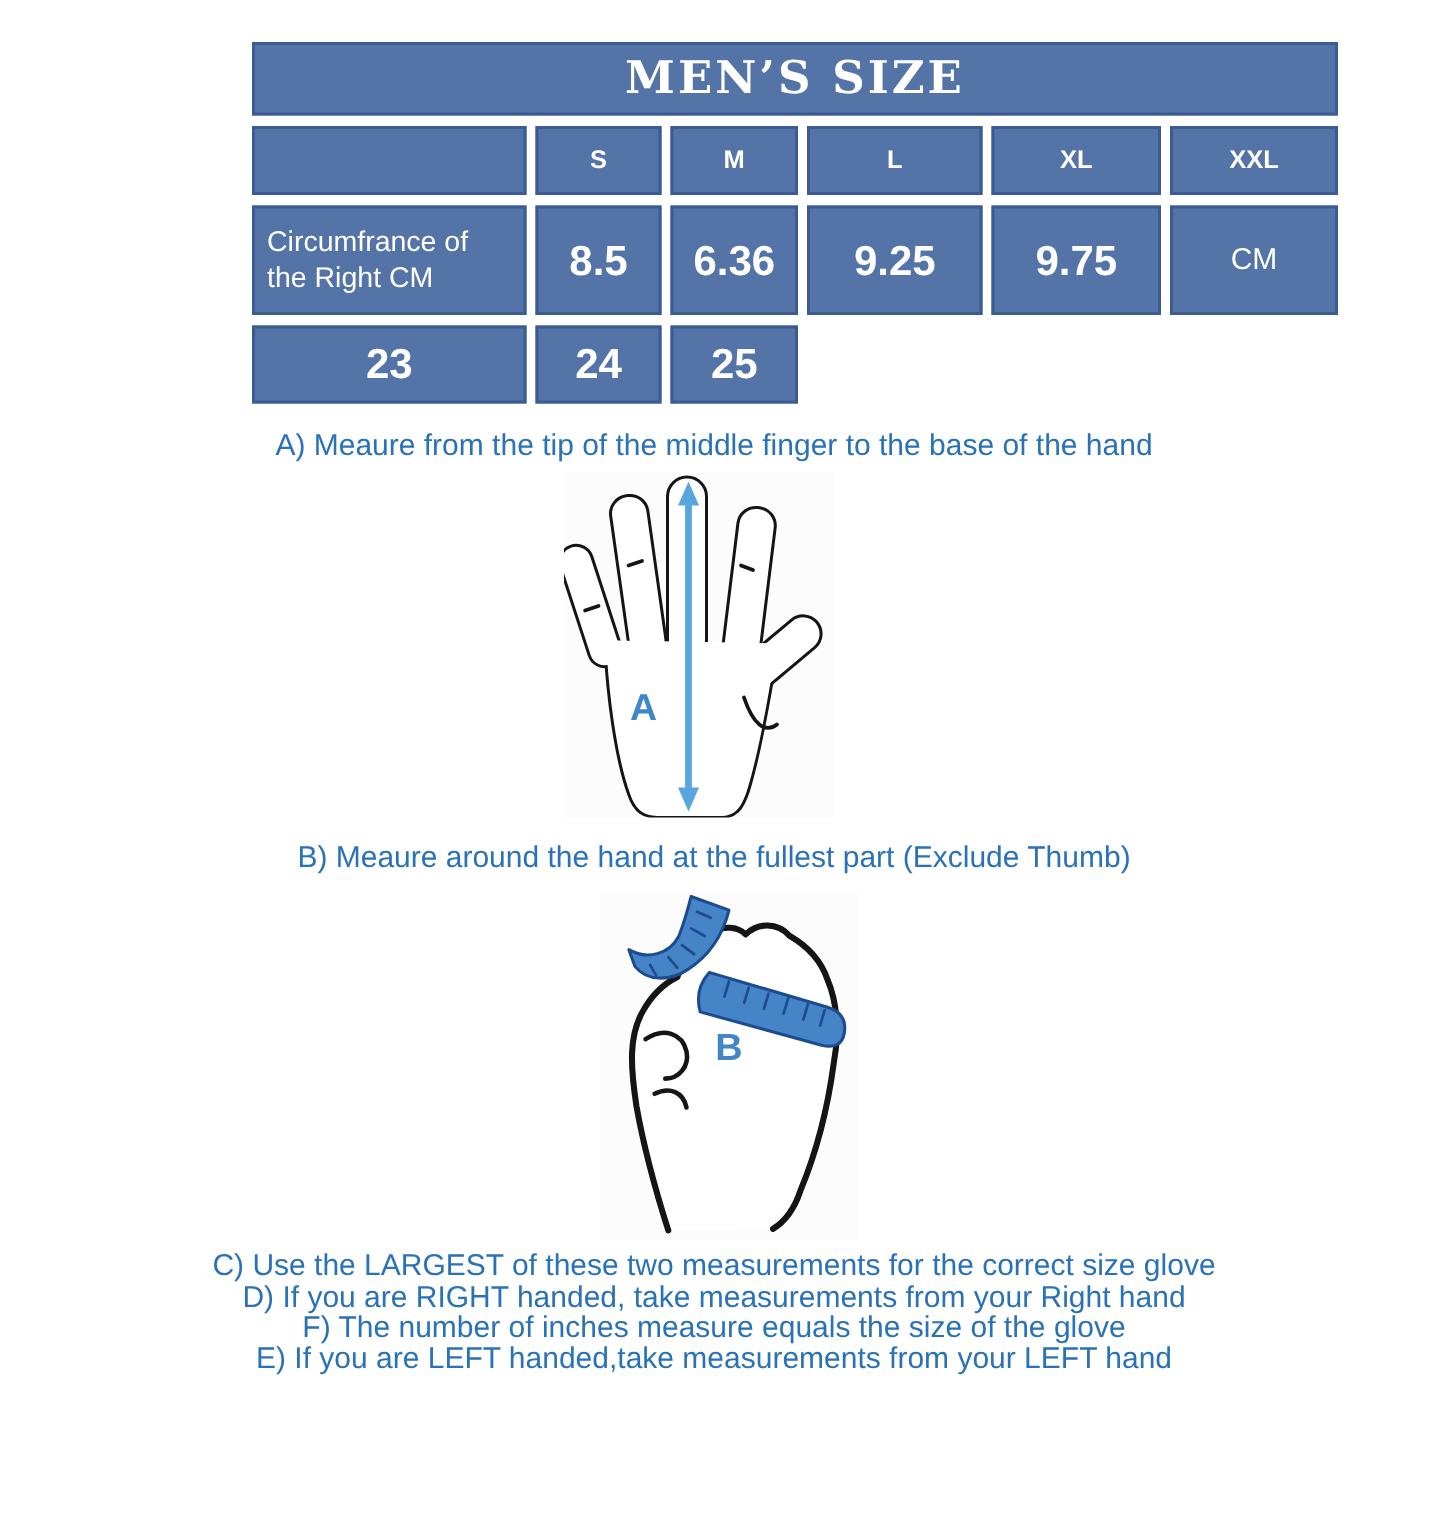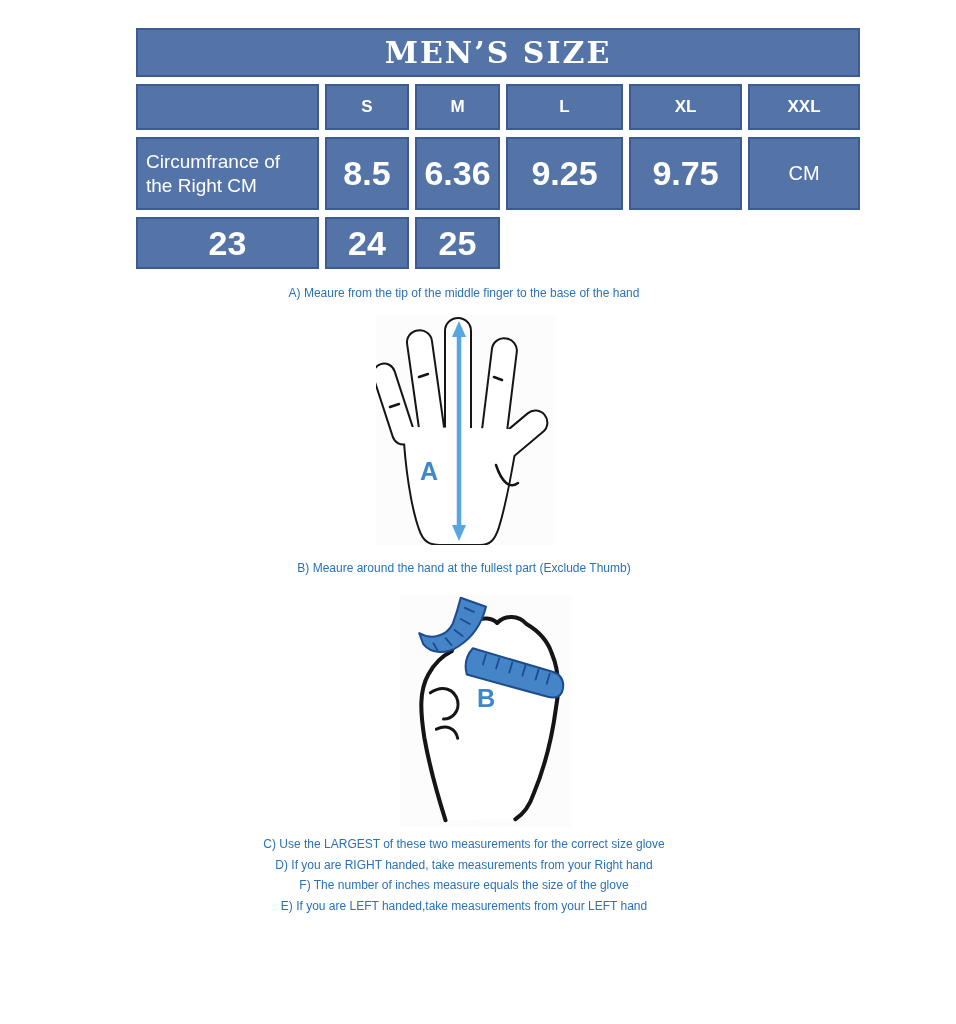--- a/index.html
+++ b/index.html
@@ -5,21 +5,21 @@
   html,body{margin:0;padding:0;background:#fff;}
   .canvas{
     position:relative;
     width:956px;height:1024px;
     background:#ffffff;
     font-family:"Liberation Sans", sans-serif;
     overflow:hidden;
   }
   
   .size-table{
-    position:absolute;left:136px;top:28px;width:690px;
+    position:absolute;left:168px;top:28px;width:690px;
     display:grid;
     grid-template-columns:183px 84px 85px 117px 113px 112px;
     grid-template-rows:49px 46px 73px 52px;
     column-gap:6px;row-gap:7px;
   }
   .cell{
     background:#5474a8;
     border:2px solid #3a5b94;
     color:#ffffff;
     display:flex;align-items:center;justify-content:center;
@@ -34,27 +34,27 @@
   }
   .cell.head{font-weight:bold;font-size:17px;}
   .cell.rowlabel{
     font-size:19px;
     justify-content:flex-start;
     text-align:left;
     padding:0 6px 0 8px;
     line-height:1.25;
   }
   .cell.rowlabel.center{justify-content:center;text-align:center;font-size:20px;padding:0;}
-  .cell.num{font-weight:bold;font-size:34px;}
+  .cell.num{font-weight:bold;font-size:28px;}
   
   .note{
-    position:absolute;left:0;width:928px;
+    position:absolute;left:12px;width:928px;
     text-align:center;
     color:#2a72b8;
-    font-size:12px;
+    font-size:20px;
   }
   .note-a{top:286px;}
   .note-b{top:561px;}
   .note-block{top:834px;line-height:20.5px;}
   
   .hand-a{position:absolute;left:376px;top:315px;width:180px;height:230px;background:#fcfcfc;}
   .hand-b{position:absolute;left:400px;top:595px;width:172px;height:232px;background:#fcfcfc;}
   .hand-a svg,.hand-b svg{display:block;width:100%;height:100%;}
   .svg-label{
     font-family:"Liberation Sans", sans-serif;

